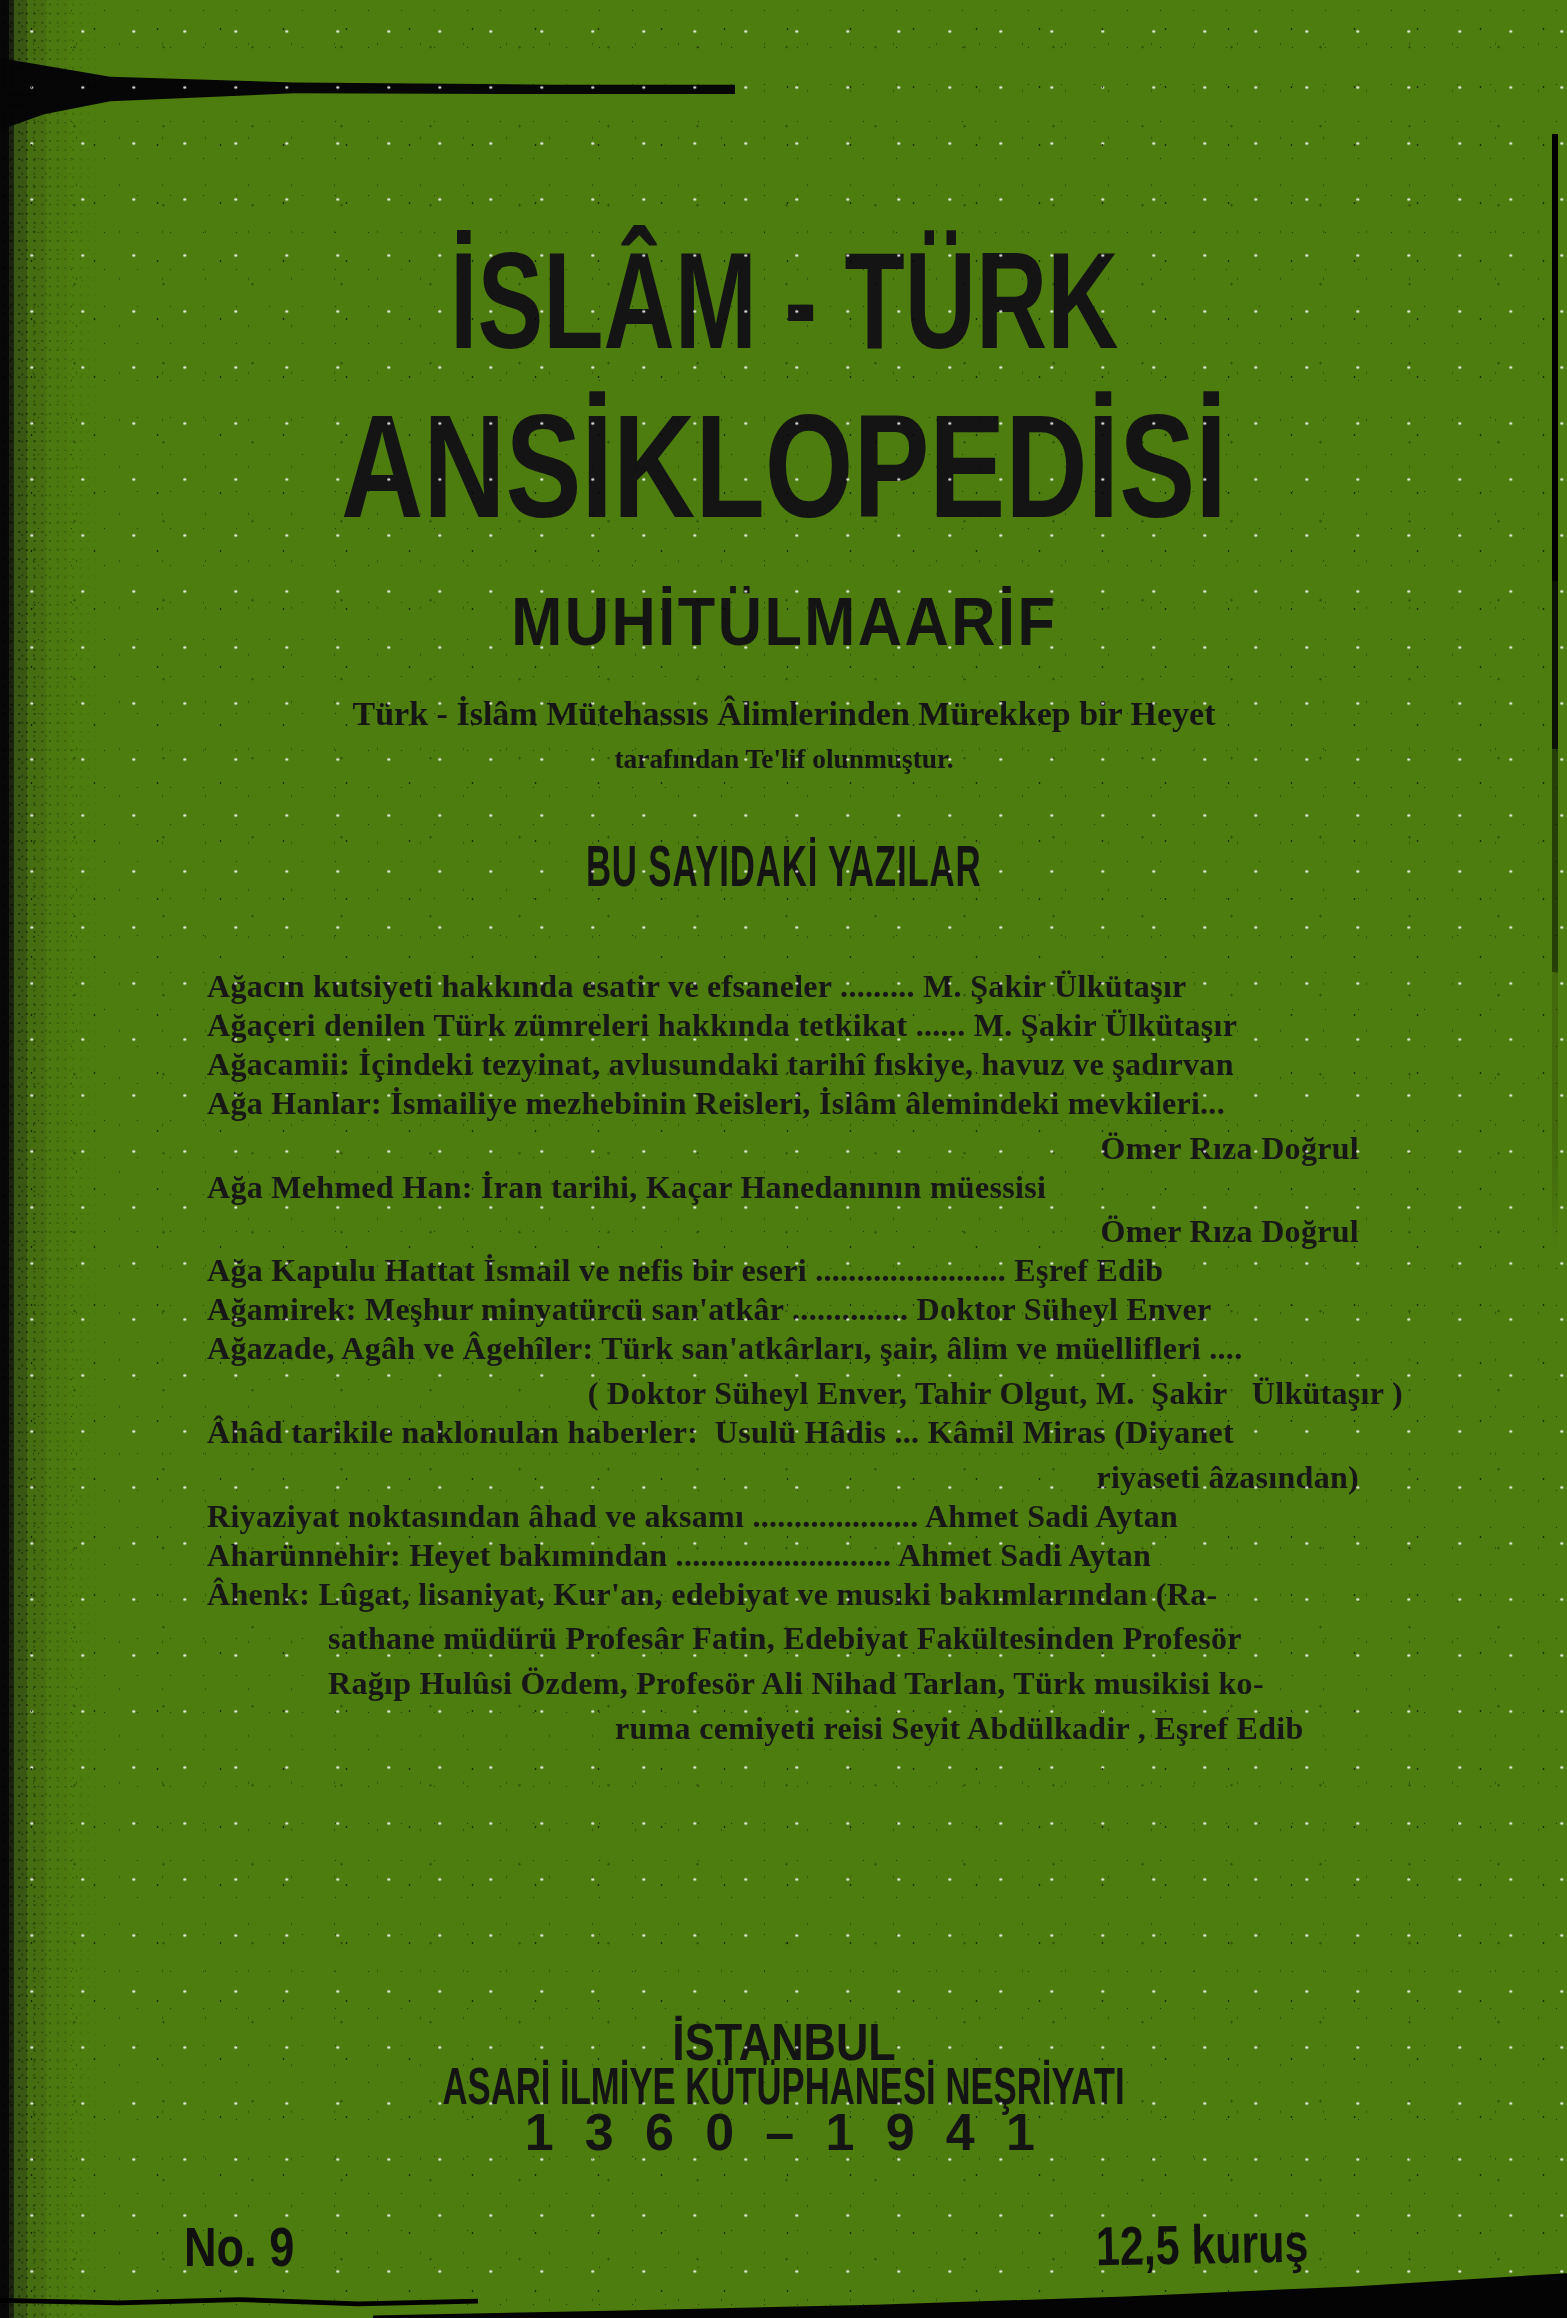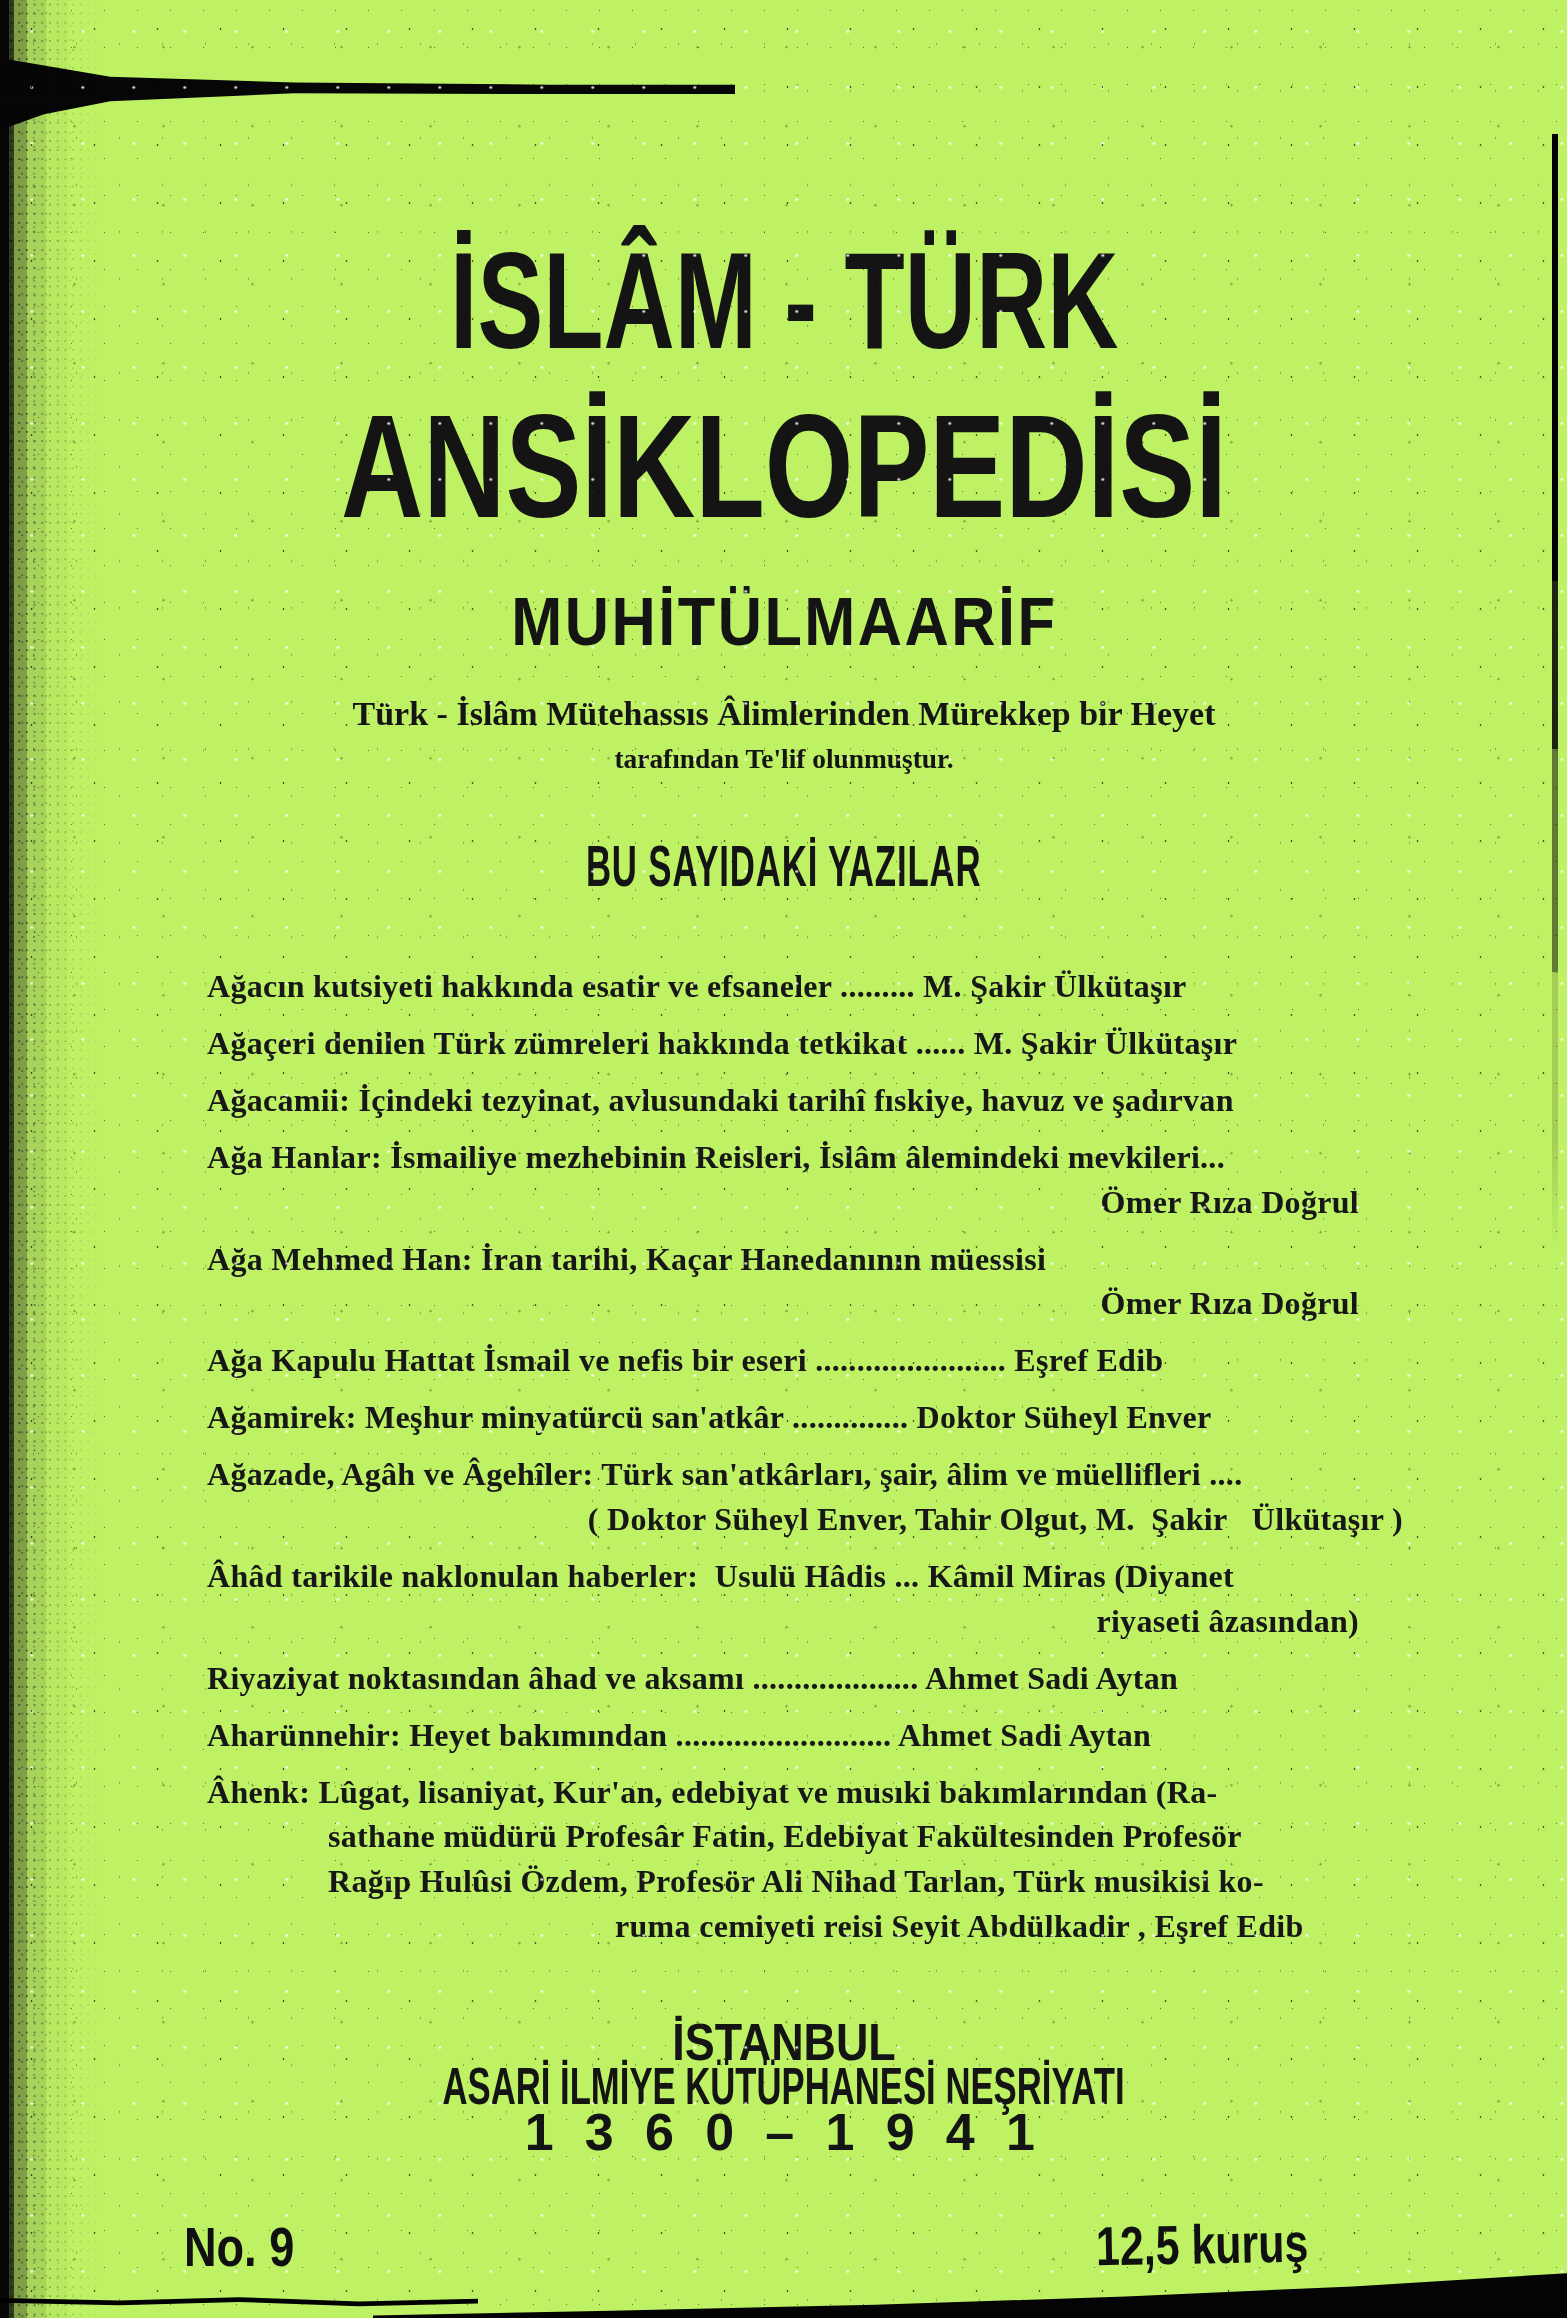--- a/index.html
+++ b/index.html
@@ -1,18 +1,18 @@
 <!DOCTYPE html>
 <html style="font-size:11.3px"><head>
 <meta charset="utf-8">
 <style>
   html,body { margin:0; padding:0; background:#888; }
   .page {
     position:relative; width:1568px; height:2319px;
-    background:#bef264; overflow:hidden;
+    background:#4d7c0f; overflow:hidden;
     font-family:"Liberation Serif", serif; color:#151515;
   }
 
   
   .left-band {
     position:absolute; left:0; top:0; bottom:0; width:68px; z-index:5;
     background:linear-gradient(90deg,#080808 0 9.1px, rgba(15,15,15,.8) 9.1px 14px,
       rgba(25,25,25,.38) 14px 27px, rgba(25,25,25,.14) 27px 46px, rgba(25,25,25,.04) 46px 68px);
   }
   .left-speckle {
@@ -60,21 +60,21 @@
   #title1   { top:232px; font-size:137px; line-height:137px; } #title1 .cx { transform:scaleX(.72); }
   #title2   { top:394px; font-size:146px; line-height:146px; } #title2 .cx { transform:scaleX(.78); }
   #subtitle { top:578px; font-size:68px; line-height:86px; } #subtitle .cx { transform:scaleX(.9); letter-spacing:2.8px; }
   #byline1  { top:695px;  font-size:34px; font-weight:700; }
   #byline2  { top:744px; font-size:27.4px; font-weight:700; }
   #heading  { top:837px; font-size:58px; line-height:58px; } #heading .cx { transform:scaleX(.6); letter-spacing:1.4px; }
 
   
   .toc { position:absolute; top:954px; left:207px; width:1196px; z-index:10;
          font-size:32px; font-weight:700; letter-spacing:0.3px; color:#171717; }
-  .t { line-height:32px; white-space:pre; margin-top:25px; }
+  .t { line-height:32px; white-space:pre; margin-top:7px; }
   .t:first-child { margin-top:16px; }
   .t.sub { margin-top:12.7px; }
   .t.right { text-align:right; padding-right:44px; }
   .t.ind-paren { margin-left:204px;text-align:right; }
   .t.ind1 { margin-left:121px; }
   .t.ind2 { margin-left:408px; }
 
   
   #city      { top:2017px; font-size:51px; line-height:51px; } #city .cx { transform:scaleX(.88); }
   #publisher { top:2061px; font-size:51px; line-height:51px; } #publisher .cx { transform:scaleX(.68); }

